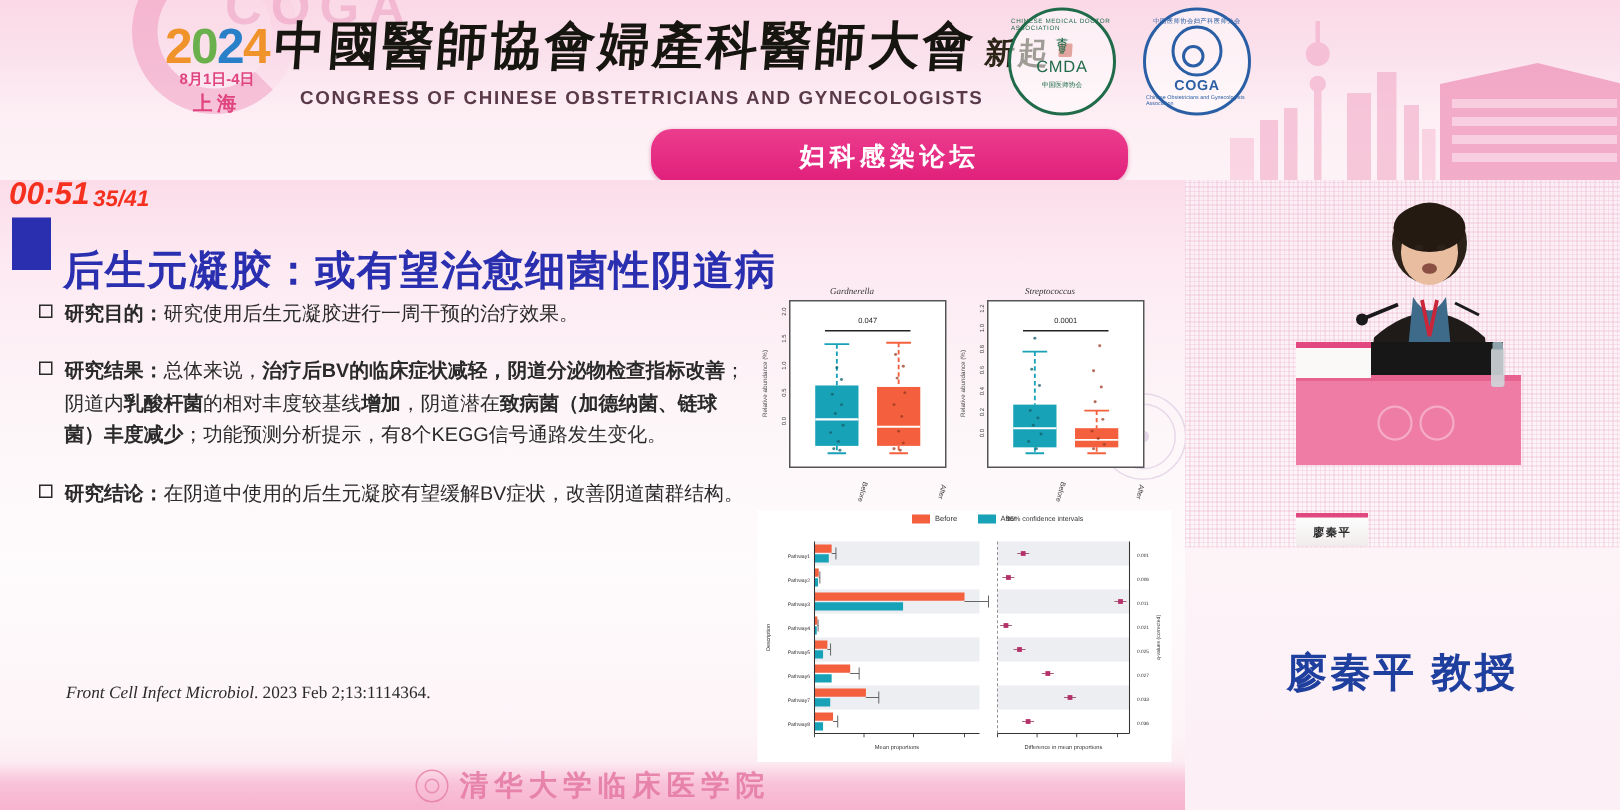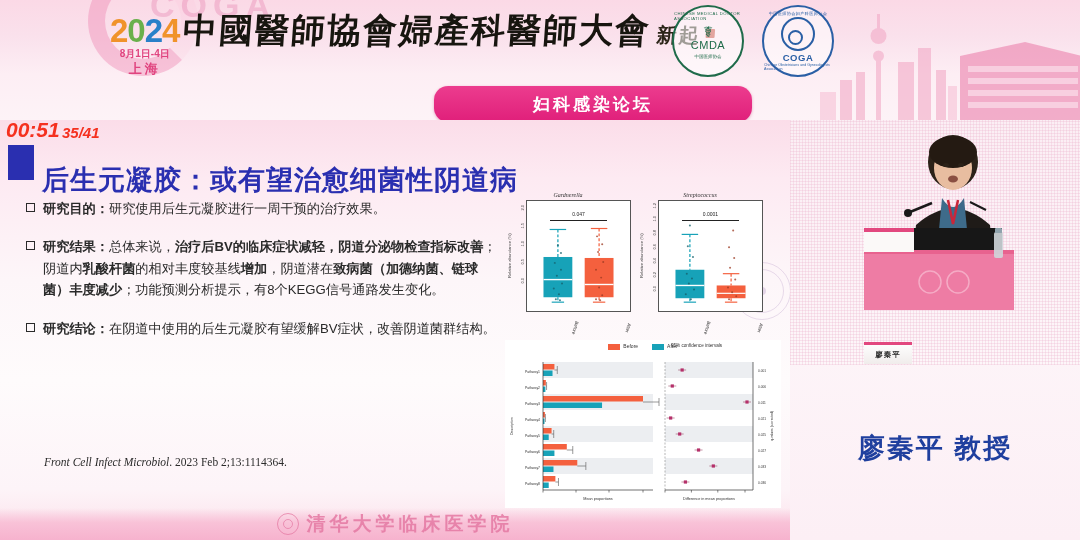--- a/index.html
+++ b/index.html
@@ -283,20 +283,21 @@
     <div class="digits">
       <span class="d1">2</span><span class="d2">0</span><span class="d3">2</span><span class="d4">4</span>
     </div>
     <div class="dates">8月1日-4日</div>
     <div class="city">上海</div>
   </div>
 
   <div class="cn-title">
     <span>中國醫師協會婦產科醫師大會</span><span class="flourish">新起</span><span class="seal"></span>
   </div>
+  <div class="en-title">CONGRESS OF CHINESE OBSTETRICIANS AND GYNECOLOGISTS</div>
 
   <div class="cmda">
     <div class="ring-txt">CHINESE MEDICAL DOCTOR ASSOCIATION</div>
     <div class="mark">☤</div>
     <div class="abbr">CMDA</div>
     <div class="sub">中国医师协会</div>
   </div>
 
   <div class="cogalogo">
     <div class="ring-txt">中国医师协会妇产科医师分会</div>

